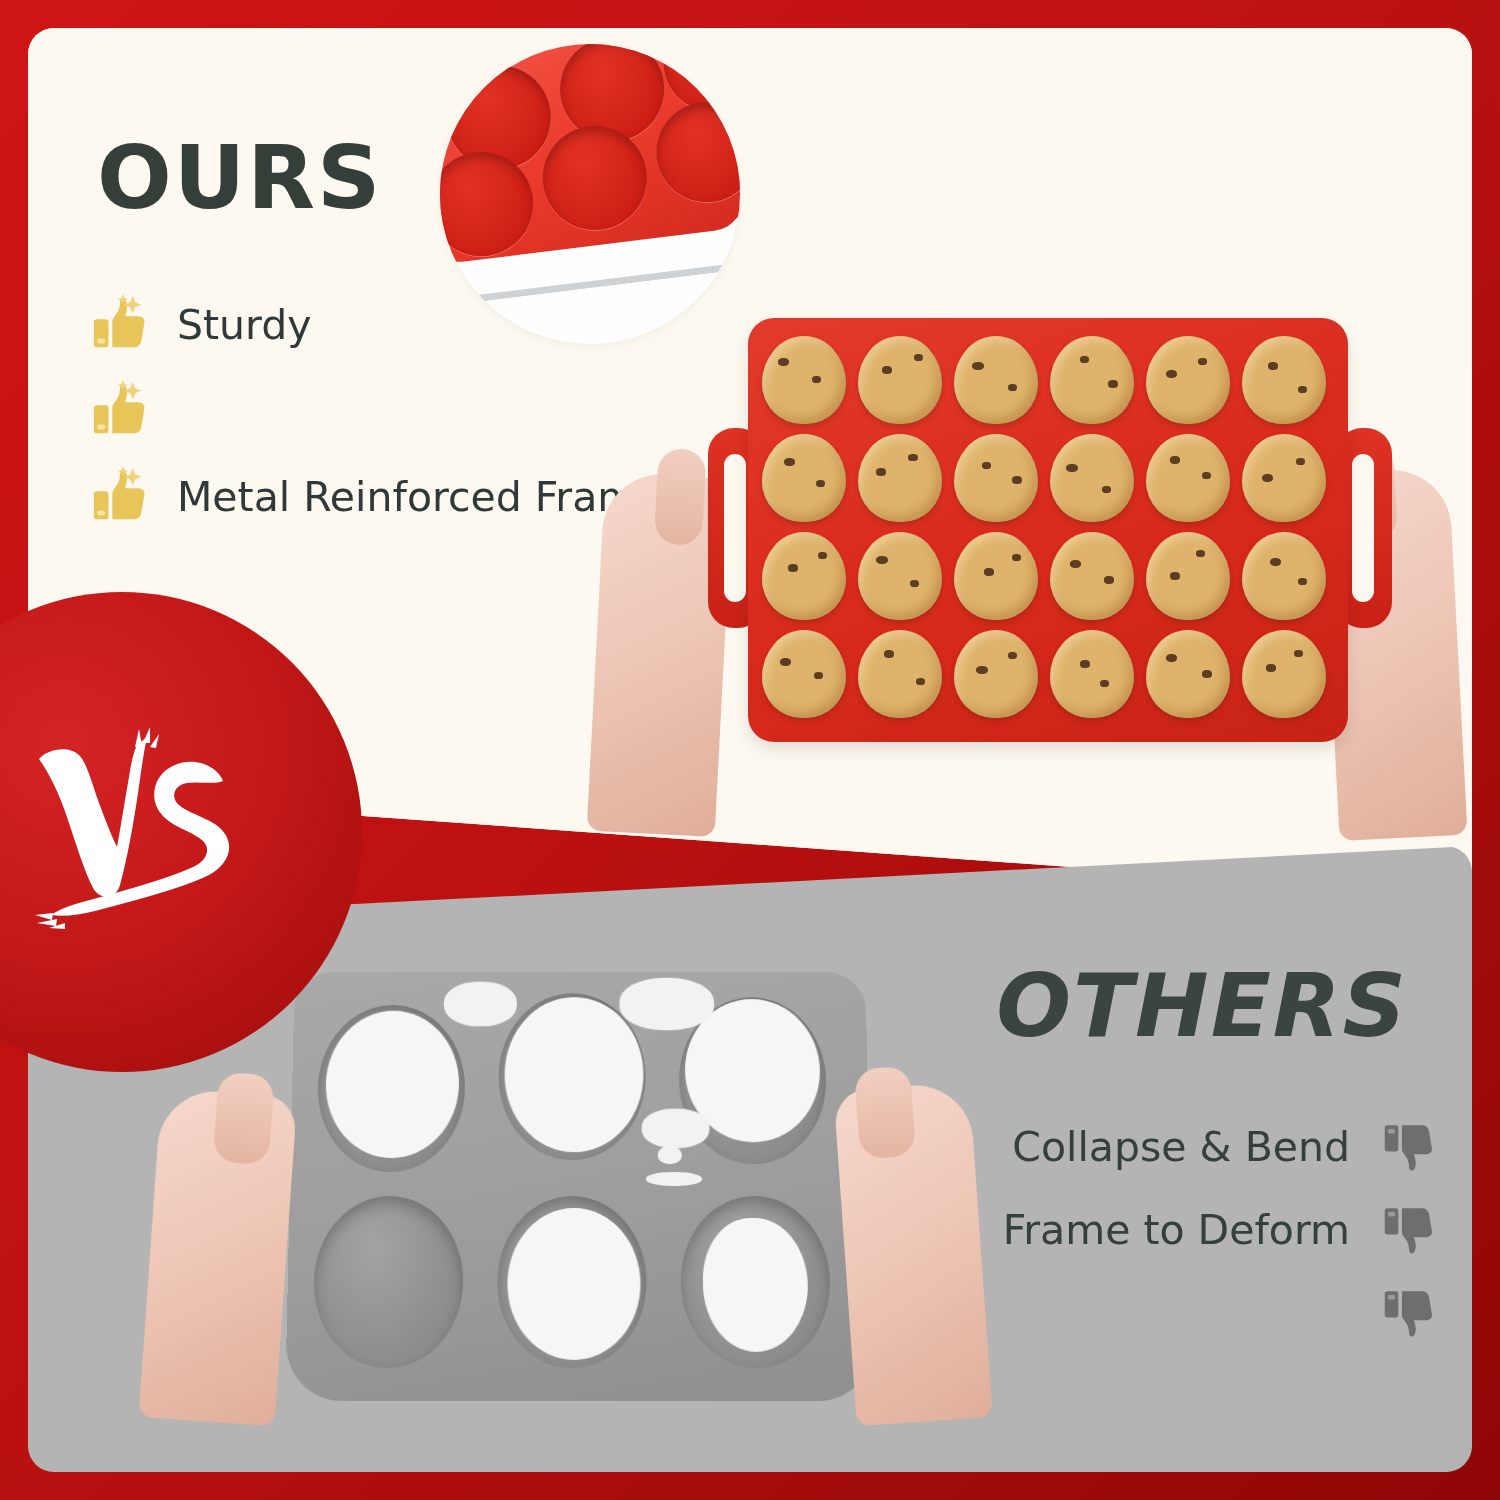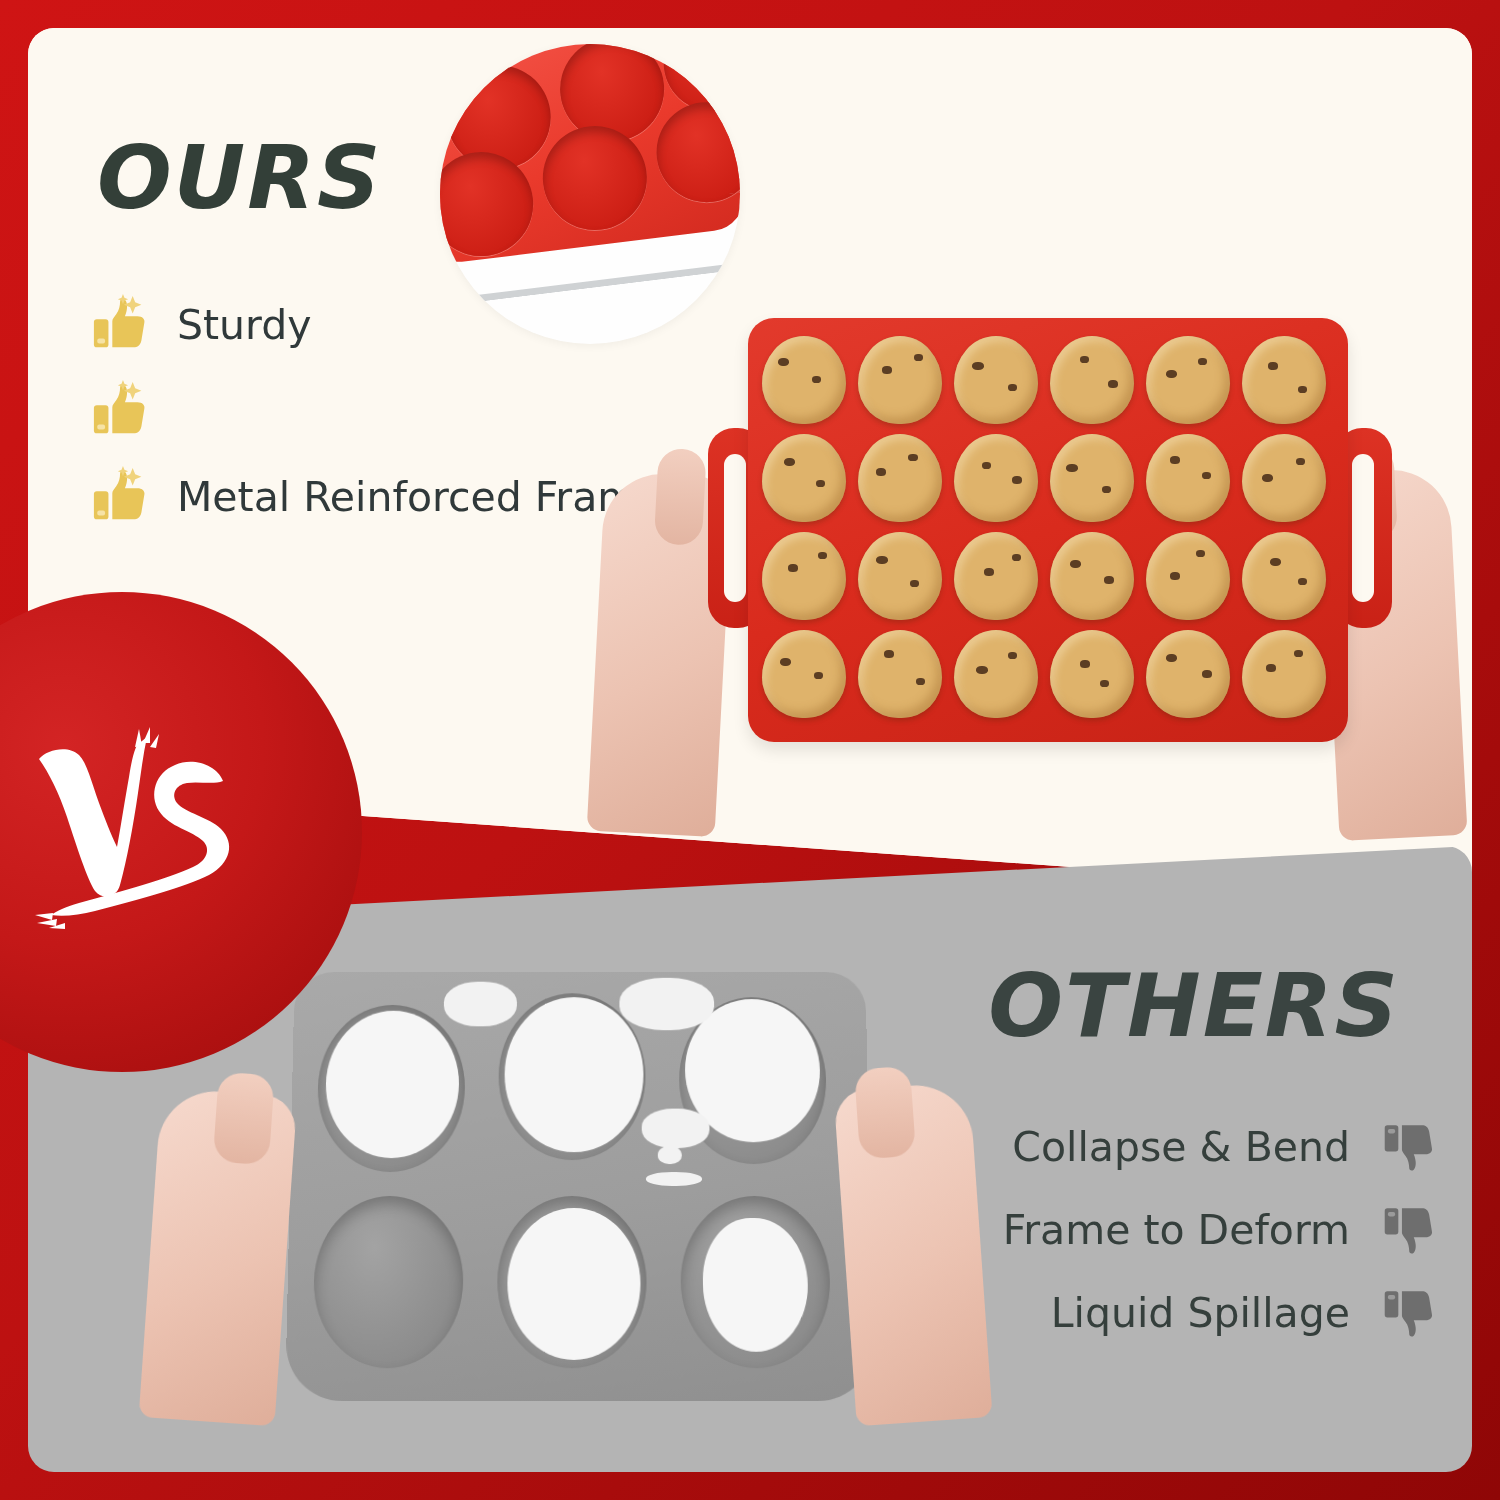--- a/index.html
+++ b/index.html
@@ -53,21 +53,20 @@
     clip-path: polygon(0 12%, 100% 0, 100% 100%, 0 100%);
   }
 
   
   #ours-heading {
     position: absolute;
     left: 97px;
     top: 134px;
     font-size: 88px;
     font-weight: 700;
-    font-style: italic;
     letter-spacing: 2px;
     color: #333f38;
     line-height: 1;
   }
   #ours-list {
     position: absolute;
     left: 91px;
     top: 282px;
     width: 620px;
   }
@@ -86,21 +85,21 @@
   .thumb-up-wrap {
     position: relative;
     width: 62px;
     height: 62px;
     flex: 0 0 62px;
   }
 
   
   #others-heading {
     position: absolute;
-    right: 100px;
+    right: 92px;
     top: 962px;
     font-size: 88px;
     font-weight: 700;
     font-style: italic;
     letter-spacing: 2px;
     color: #3a4441;
     line-height: 1;
   }
   #others-list {
     position: absolute;
@@ -526,21 +525,20 @@
       <span class="thumb-down-wrap">
         <svg viewBox="0 0 64 64" width="58" height="58" aria-hidden="true">
           <rect x="3" y="8" width="15" height="29" rx="3" fill="#6e6e6e"></rect>
           <rect x="6.5" y="12" width="8" height="5" rx="2" fill="#9b9b9b"></rect>
           <path d="M22 8 L22 35 C22 37 24 39 26 42 C29 46 30 51 30 55 C30 58 33 59 35 57 C38 54 38 47 35 40 L48 40 C53 40 56 37 55 33 L52 15 C51 10 48 8 44 8 Z" fill="#6e6e6e"></path>
         </svg>
       </span>
     </div>
 
     <div class="others-row">
-      <span class="label">Liquid Spillage</span>
       <span class="thumb-down-wrap">
         <svg viewBox="0 0 64 64" width="58" height="58" aria-hidden="true">
           <rect x="3" y="8" width="15" height="29" rx="3" fill="#6e6e6e"></rect>
           <rect x="6.5" y="12" width="8" height="5" rx="2" fill="#9b9b9b"></rect>
           <path d="M22 8 L22 35 C22 37 24 39 26 42 C29 46 30 51 30 55 C30 58 33 59 35 57 C38 54 38 47 35 40 L48 40 C53 40 56 37 55 33 L52 15 C51 10 48 8 44 8 Z" fill="#6e6e6e"></path>
         </svg>
       </span>
     </div>
 
   </div>

